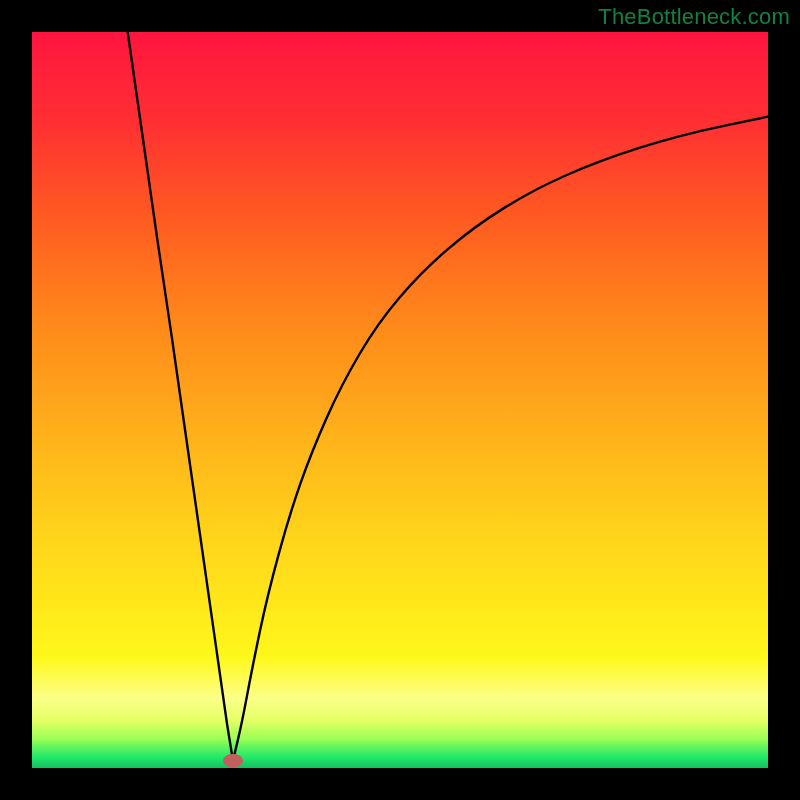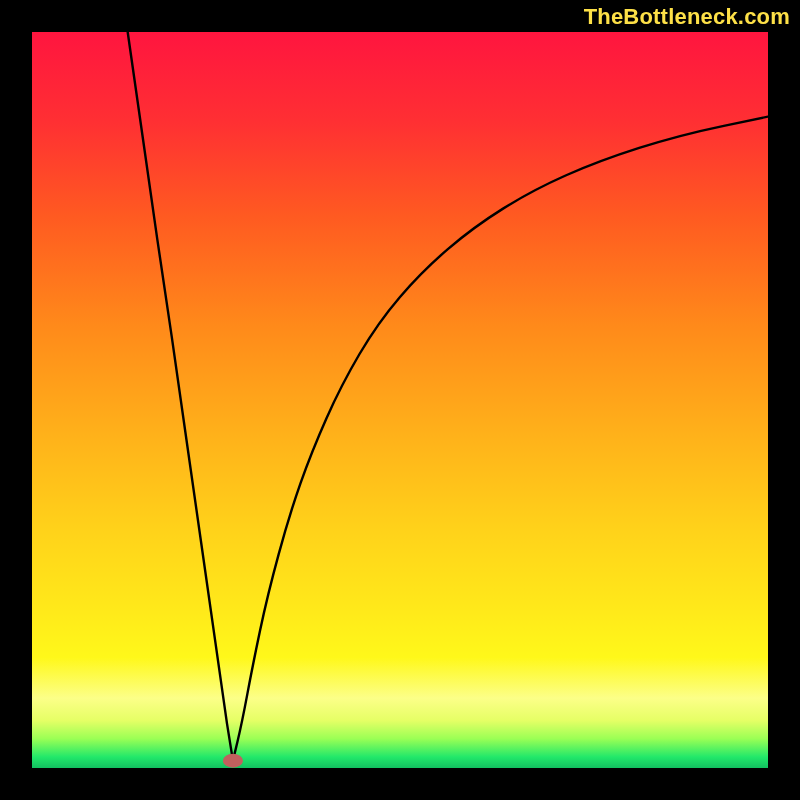--- a/index.html
+++ b/index.html
@@ -22,23 +22,23 @@
     left: 32px;
     top: 32px;
     width: 736px;
     height: 736px;
     overflow: hidden;
   }
   .watermark {
     position: absolute;
     top: 4px;
     right: 10px;
-    color: #fde047;
+    color: #15803d;
     font-size: 22px;
-    font-weight: 700;
+    font-weight: 400;
     letter-spacing: 0.2px;
     user-select: none;
   }
   svg { display: block; }
 </style>
 </head>
 <body>
 
 <div class="frame">
   <div class="plot">

